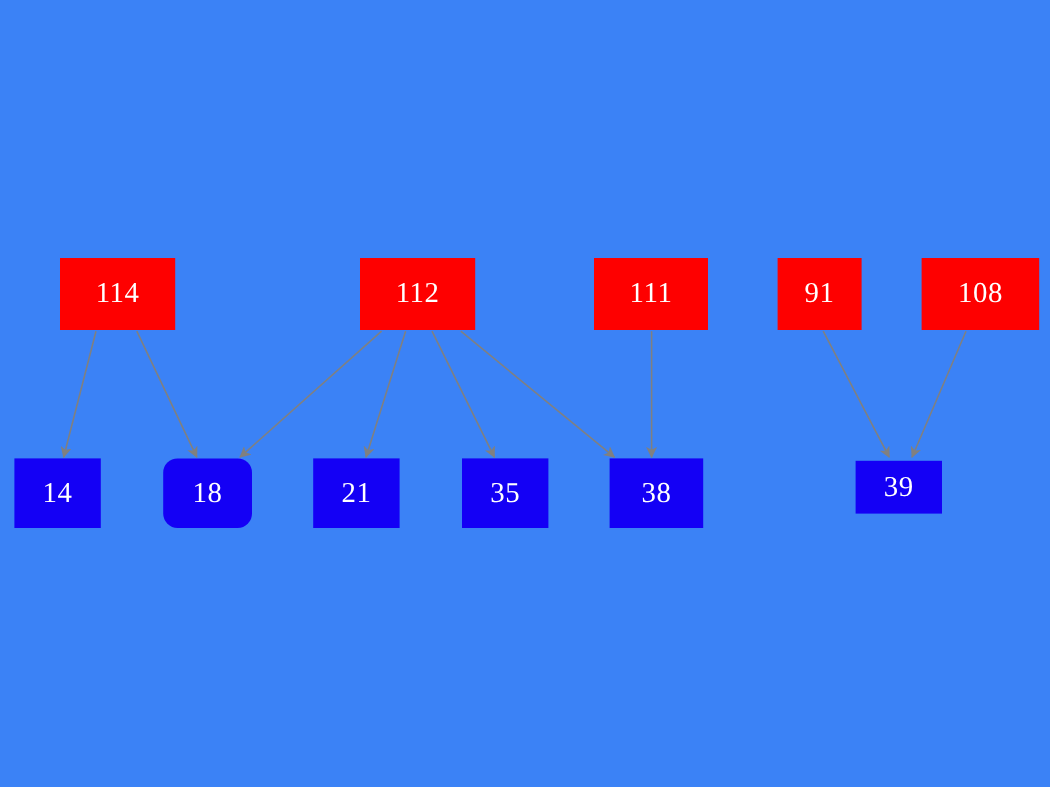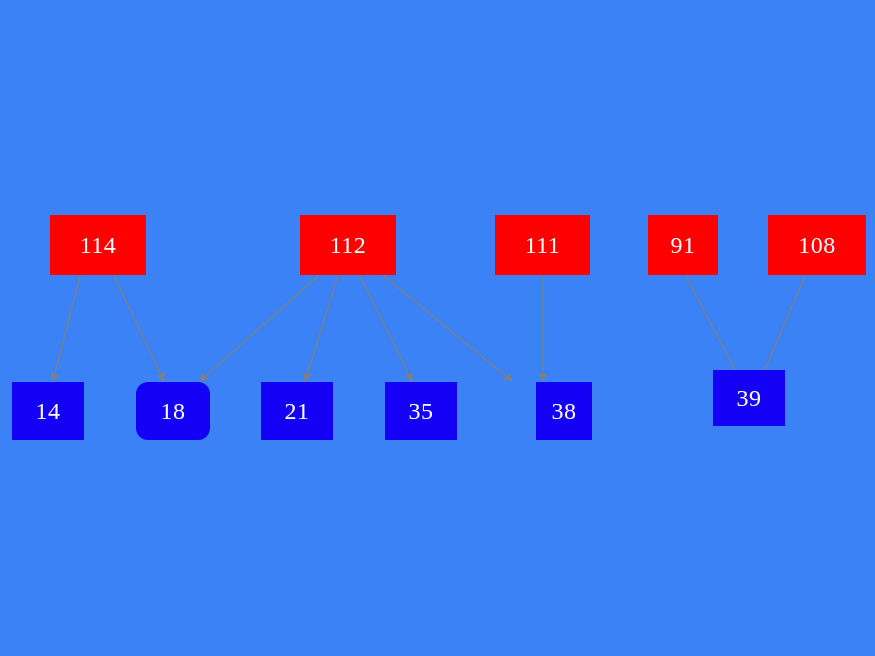--- a/index.html
+++ b/index.html
@@ -84,21 +84,21 @@
       </div>
       <div class="node blue" style="left: 136px; top: 382px; width: 74px; height: 58px; border-radius: 12px;">
         <span>18</span>
       </div>
       <div class="node blue" style="left: 261px; top: 382px; width: 72px; height: 58px;">
         <span>21</span>
       </div>
       <div class="node blue" style="left: 385px; top: 382px; width: 72px; height: 58px;">
         <span>35</span>
       </div>
-      <div class="node blue" style="left: 536px; top: 382px; width: 56px; height: 58px;">
+      <div class="node blue" style="left: 508px; top: 382px; width: 78px; height: 58px;">
         <span>38</span>
       </div>
-      <div class="node blue" style="left: 713px; top: 370px; width: 72px; height: 56px; justify-content: center;">
+      <div class="node blue" style="left: 713px; top: 384px; width: 72px; height: 44px; justify-content: center;">
         <span>39</span>
       </div>
     </div>
 
 </div>
 
 </body></html>

